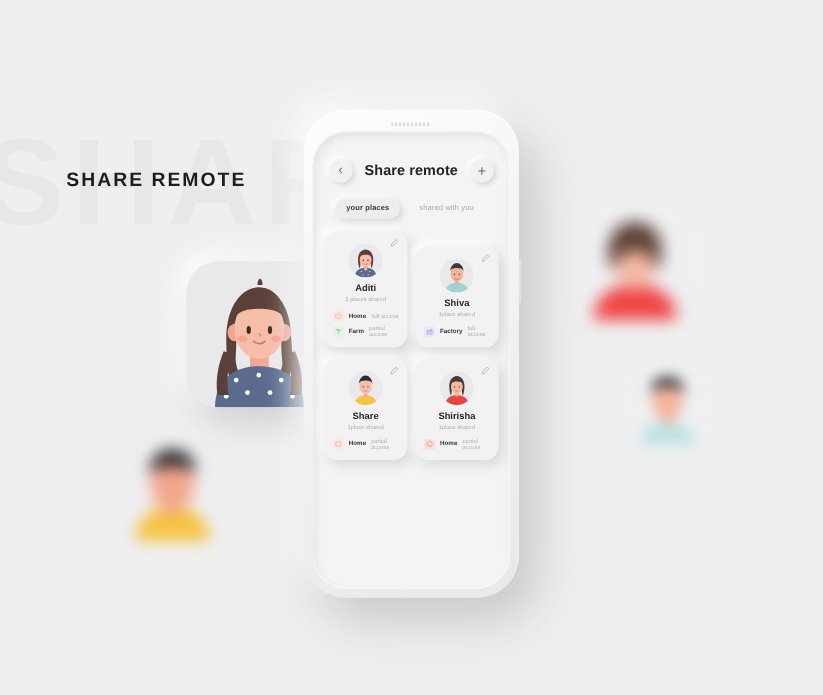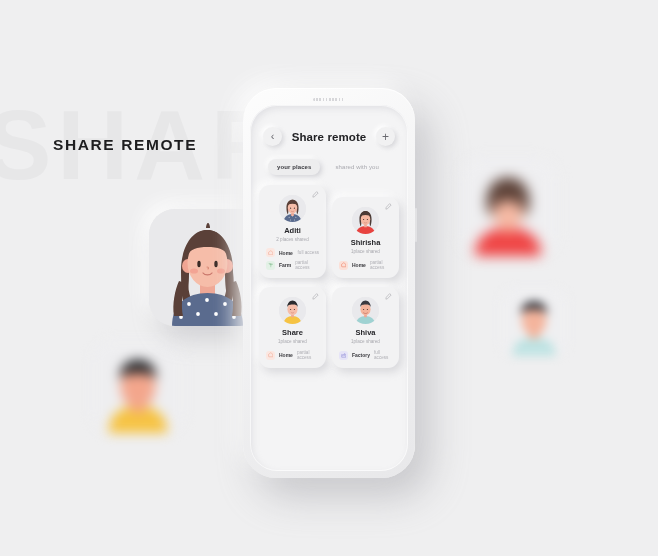--- a/index.html
+++ b/index.html
@@ -406,20 +406,55 @@
         <div class="person-card">
           <span class="edit-ic">
             <svg viewBox="0 0 24 24" fill="none" stroke="#6f6f76" stroke-width="2.6" stroke-linecap="round" stroke-linejoin="round">
               <path d="M17 3l4 4L8 20l-5 1 1-5z"></path>
             </svg>
           </span>
           <div class="avatar-circle">
             <div class="ill">
               <svg viewBox="0 0 40 40" preserveAspectRatio="xMidYMid slice">
                 <rect width="40" height="40" fill="#e9e9ec"></rect>
+                <path d="M6 40c0-8 7-12 14-12s14 4 14 12z" fill="#9fd2d2"></path>
+                <path d="M18 26h4v4h-4z" fill="#efa896"></path>
+                <ellipse cx="20" cy="18" rx="7.5" ry="9" fill="#f4b49c"></ellipse>
+                <path d="M12 16c0-7 4-11 8-11s8 4 8 11c0-4-4-5-8-5s-8 1-8 5z" fill="#3a3a40"></path>
+                <circle cx="17.2" cy="18.5" r=".85" fill="#3a2b26"></circle>
+                <circle cx="22.8" cy="18.5" r=".85" fill="#3a2b26"></circle>
+                <path d="M17 23.5c1.6 1.4 4.4 1.4 6 0" stroke="#b45f52" stroke-width=".8" fill="none" stroke-linecap="round"></path>
+              </svg>
+            </div>
+          </div>
+          <div class="p-name">Shiva</div>
+          <div class="p-sub">1place shared</div>
+          <div class="place-list">
+            <div class="place-row">
+              <span class="place-ic" style="background:#e6e4f7">
+                <svg viewBox="0 0 24 24" fill="none" stroke="#8e8ad6" stroke-width="2.4" stroke-linecap="round" stroke-linejoin="round">
+                  <path d="M3 21V11l6 4V11l6 4V7l6 4v10z"></path>
+                </svg>
+              </span>
+              <span class="place-name">Factory</span>
+              <span class="place-acc">full access</span>
+            </div>
+          </div>
+        </div>
+
+        <div class="person-card">
+          <span class="edit-ic">
+            <svg viewBox="0 0 24 24" fill="none" stroke="#6f6f76" stroke-width="2.6" stroke-linecap="round" stroke-linejoin="round">
+              <path d="M17 3l4 4L8 20l-5 1 1-5z"></path>
+            </svg>
+          </span>
+          <div class="avatar-circle">
+            <div class="ill">
+              <svg viewBox="0 0 40 40" preserveAspectRatio="xMidYMid slice">
+                <rect width="40" height="40" fill="#e9e9ec"></rect>
                 <path d="M6 40c0-8 7-12 14-12s14 4 14 12z" fill="#e8433f"></path>
                 <path d="M11 18c0-8 4-12 9-12s9 4 9 12c0 5-1 9-2 11-1-3-1-7-1-11s-3-5-6-5-6 1-6 5 0 8-1 11c-1-2-2-6-2-11z" fill="#4b3b36"></path>
                 <ellipse cx="20" cy="18" rx="7" ry="9" fill="#f5b8a2"></ellipse>
                 <path d="M13 16c0-7 3-10 7-10s7 3 7 10c0-3-3-4-7-4s-7 1-7 4z" fill="#4b3b36"></path>
                 <circle cx="17.2" cy="18.5" r=".85" fill="#3a2b26"></circle>
                 <circle cx="22.8" cy="18.5" r=".85" fill="#3a2b26"></circle>
                 <path d="M18 23c1 1 3 1 4 0" stroke="#c9766a" stroke-width=".7" fill="none" stroke-linecap="round"></path>
                 <path d="M18 26h4v4h-4z" fill="#efa896"></path>
               </svg>
             </div>
@@ -431,52 +466,17 @@
               <span class="place-ic" style="background:#fbe0d8">
                 <svg viewBox="0 0 24 24" fill="none" stroke="#ef7a5e" stroke-width="2.4" stroke-linecap="round" stroke-linejoin="round">
                   <path d="M3 10l9-7 9 7v10a1 1 0 01-1 1H4a1 1 0 01-1-1z"></path>
                 </svg>
               </span>
               <span class="place-name">Home</span>
               <span class="place-acc">partial access</span>
             </div>
           </div>
         </div>
-
-        <div class="person-card">
-          <span class="edit-ic">
-            <svg viewBox="0 0 24 24" fill="none" stroke="#6f6f76" stroke-width="2.6" stroke-linecap="round" stroke-linejoin="round">
-              <path d="M17 3l4 4L8 20l-5 1 1-5z"></path>
-            </svg>
-          </span>
-          <div class="avatar-circle">
-            <div class="ill">
-              <svg viewBox="0 0 40 40" preserveAspectRatio="xMidYMid slice">
-                <rect width="40" height="40" fill="#e9e9ec"></rect>
-                <path d="M6 40c0-8 7-12 14-12s14 4 14 12z" fill="#9fd2d2"></path>
-                <path d="M18 26h4v4h-4z" fill="#efa896"></path>
-                <ellipse cx="20" cy="18" rx="7.5" ry="9" fill="#f4b49c"></ellipse>
-                <path d="M12 16c0-7 4-11 8-11s8 4 8 11c0-4-4-5-8-5s-8 1-8 5z" fill="#3a3a40"></path>
-                <circle cx="17.2" cy="18.5" r=".85" fill="#3a2b26"></circle>
-                <circle cx="22.8" cy="18.5" r=".85" fill="#3a2b26"></circle>
-                <path d="M17 23.5c1.6 1.4 4.4 1.4 6 0" stroke="#b45f52" stroke-width=".8" fill="none" stroke-linecap="round"></path>
-              </svg>
-            </div>
-          </div>
-          <div class="p-name">Shiva</div>
-          <div class="p-sub">1place shared</div>
-          <div class="place-list">
-            <div class="place-row">
-              <span class="place-ic" style="background:#e6e4f7">
-                <svg viewBox="0 0 24 24" fill="none" stroke="#8e8ad6" stroke-width="2.4" stroke-linecap="round" stroke-linejoin="round">
-                  <path d="M3 21V11l6 4V11l6 4V7l6 4v10z"></path>
-                </svg>
-              </span>
-              <span class="place-name">Factory</span>
-              <span class="place-acc">full access</span>
-            </div>
-          </div>
-        </div>
       </div>
 
     </div>
   </div>
 </div>
 
 </body></html>

